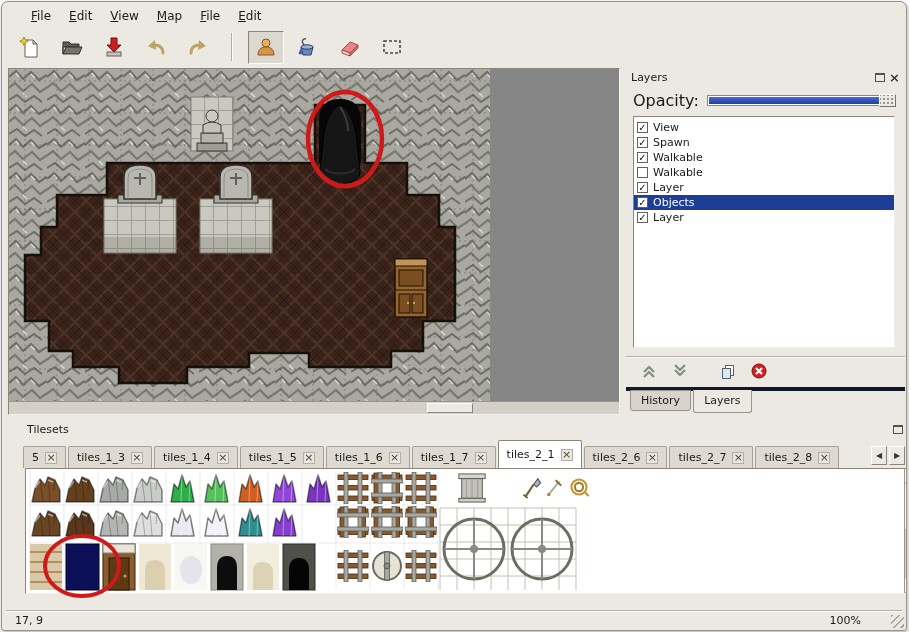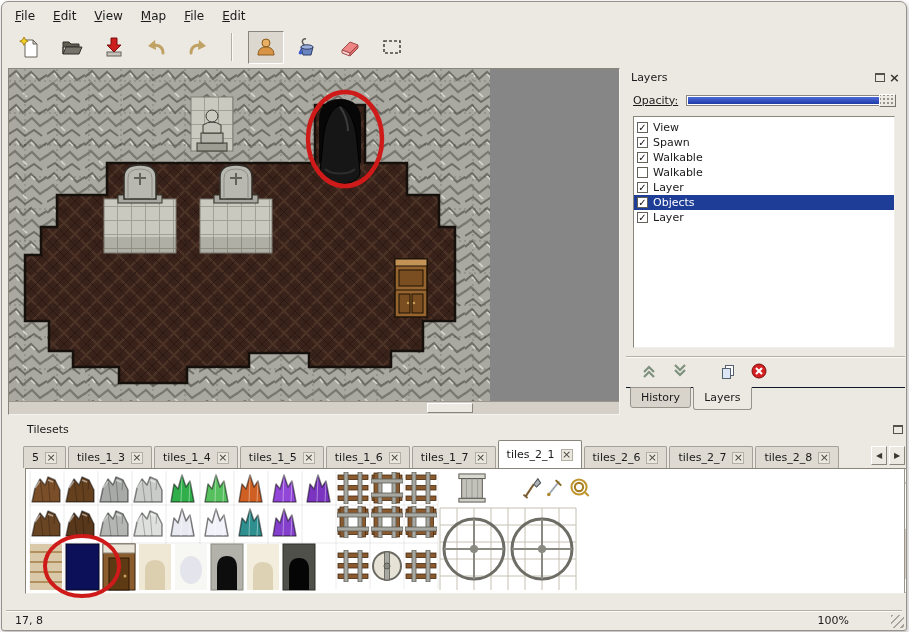--- a/index.html
+++ b/index.html
@@ -2,21 +2,21 @@
 <html style="--selection: #1d3d96; --opacity-fill: #2847c0; --annotation: #cf1a1a;"><head>
 <meta charset="utf-8">
 <style>
   * { margin:0; padding:0; box-sizing:border-box; }
   html,body { width:909px; height:632px; }
   body { font-family:"DejaVu Sans","Liberation Sans",sans-serif; font-size:12px; color:#1a1a1a; background:#fff; }
   .window { position:absolute; left:1px; top:1px; width:906px; height:630px; background:#ece9e2;
             border:1px solid #97938a; border-radius:7px 7px 3px 3px; box-shadow:1px 2px 5px rgba(0,0,0,.3); overflow:hidden; }
 
   
-  .menubar { position:absolute; left:4px; top:3px; right:4px; height:21px; display:flex; align-items:center; }
+  .menubar { position:absolute; left:20px; top:3px; right:4px; height:21px; display:flex; align-items:center; }
   .menu-item { display:inline-block; padding:2px 9px; font-size:12px; cursor:default; }
   .menu-item::first-letter { text-decoration:underline; }
 
   
   .toolbar { position:absolute; left:4px; top:25px; right:4px; height:40px; display:flex; align-items:center; padding-left:6px; gap:6px; }
   .tbtn { width:36px; height:33px; display:flex; align-items:center; justify-content:center; background:transparent; border:1px solid transparent; }
   .tbtn.pressed { background:#dcd8d0; border-color:#8a867c #ffffff #ffffff #8a867c; }
   .tb-sep { width:2px; height:28px; border-left:1px solid #b3afa7; border-right:1px solid #fbfaf7; margin:0 9px; }
 
   
@@ -27,38 +27,38 @@
   .hthumb { position:absolute; left:418px; top:1px; width:46px; height:10px; background:#ece9e2;
             border:1px solid; border-color:#fff #8a867c #8a867c #fff; }
 
   
   .layers-panel { position:absolute; left:624px; top:66px; width:279px; height:347px; }
   .panel-title { height:18px; display:flex; align-items:center; padding:0 5px; font-size:11px; }
   .win-icons { margin-left:auto; display:flex; gap:4px; align-items:center; }
   .float-icon { width:10px; height:9px; border:1px solid #55524a; border-top-width:2px; background:#ece9e2; }
   .close-icon { font-size:13px; line-height:11px; color:#3a372f; font-weight:bold; }
   .opacity-row { position:absolute; left:7px; right:9px; top:24px; height:16px; display:flex; align-items:center; }
-  .opacity-label { font-size:11px;text-decoration:underline; }
+  .opacity-label { font-size:16px; }
   .slider { flex:1; margin-left:8px; height:11px; position:relative; border:1px solid #8a867c; background:#fff; }
   .slider-fill { position:absolute; left:1px; top:1px; bottom:1px; right:15px; background:linear-gradient(180deg,#4e6ad8,#1f3ba6); }
   .slider-handle { position:absolute; right:-1px; top:-2px; width:17px; height:13px; background-color:#ece9e2;
                    border:1px solid; border-color:#fff #77736b #77736b #fff;
                    background-image:radial-gradient(#97938b 1px, transparent 1.2px); background-size:4px 4px; background-position:2px 2px; }
   .layers-list { position:absolute; left:7px; top:48px; width:262px; height:232px; background:#fff;
                  border:1px solid; border-color:#8a867c #f0eee8 #f0eee8 #8a867c; padding-top:3px; overflow:hidden; }
   .layer-row { display:flex; align-items:center; height:15px; padding-left:3px; font-size:11px; }
   .layer-row.selected { background:var(--selection,#1d3d96); color:#fff; }
   .cb { width:11px; height:11px; background:#fff; border:1px solid #63605a; margin-right:5px; flex:none;
         display:flex; align-items:center; justify-content:center; }
   .cb .mark { font-size:10px; line-height:9px; font-weight:bold; color:#101010; }
   .layers-actions { position:absolute; left:0; right:0; top:288px; height:28px; border-top:1px solid #b3afa7;
                     box-shadow:inset 0 1px 0 #fbfaf7; display:flex; align-items:center; padding-left:12px; gap:9px; }
   .act-btn { width:22px; height:22px; display:flex; align-items:center; justify-content:center; background:transparent; border:none; }
   .act-gap { width:8px; }
-  .panel-tabs { position:absolute; left:0; right:0; top:319px; height:27px; border-top:1px solid #0f172a; padding-left:4px; display:flex; }
+  .panel-tabs { position:absolute; left:0; right:0; top:319px; height:27px; border-top:4px solid #0f172a; padding-left:4px; display:flex; }
   .ptab { height:21px; margin-top:-1px; padding:3px 10px 0; font-size:11px; background:#d8d4cc;
           border:1px solid #97938b; border-radius:0 0 3px 3px; margin-right:2px; }
   .ptab.selected { background:#ece9e2; border-top-color:#ece9e2; height:23px; }
 
   
   .tilesets-panel { position:absolute; left:20px; top:418px; width:901px; height:190px; }
   .ts-tabs { position:absolute; left:1px; right:42px; top:20px; height:28px; display:flex; align-items:flex-end; overflow:hidden; }
   .ts-tab { height:22px; display:flex; align-items:center; gap:6px; padding:0 8px; background:#dedad2;
             border:1px solid #a5a199; border-bottom:none; margin-right:2px; font-size:11px; border-radius:2px 2px 0 0; white-space:nowrap; }
   .ts-tab.selected { height:28px; background:#fff; border-color:#89857b; }
@@ -73,21 +73,21 @@
   .vscroll { position:absolute; right:0; top:0; bottom:0; width:15px; background:#d4d0c8; border-left:1px solid #9a968e; }
   .vs-btn { position:absolute; left:0; width:14px; height:14px; font-size:7px; text-align:center; line-height:14px;
             background:#ece9e2; border:1px solid; border-color:#fff #8a867c #8a867c #fff; color:#3a372f; }
   .vs-up { top:0; } .vs-down { bottom:0; }
   .vs-thumb { position:absolute; left:0; top:15px; width:14px; height:46px; background:#ece9e2;
               border:1px solid; border-color:#fff #8a867c #8a867c #fff; }
 
   
   .statusbar { position:absolute; left:4px; right:4px; top:608px; height:20px; border-top:1px solid #b3afa7;
                box-shadow:inset 0 1px 0 #fbfaf7; display:flex; align-items:center; padding:0 9px; font-size:11px; }
-  .zoom { margin-left:auto; margin-right:44px; }
+  .zoom { margin-left:auto; margin-right:32px; }
   .grip { position:absolute; right:2px; bottom:2px; width:13px; height:13px;
           background:repeating-linear-gradient(135deg,#a8a49c 0 2px,transparent 2px 5px); }
 </style>
 </head>
 <body>
 
 <div class="window">
 
   <div class="menubar">
     <span class="menu-item">File</span>
@@ -516,18 +516,18 @@
       </svg>
       <div class="vscroll">
         <div class="vs-btn vs-up">▲</div>
         <div class="vs-thumb"></div>
         <div class="vs-btn vs-down">▼</div>
       </div>
     </div>
   </div>
 
   <div class="statusbar">
-    <span class="coords">17, 8</span>
+    <span class="coords">17, 9</span>
     <span class="zoom">100%</span>
   </div>
   <div class="grip"></div>
 
 </div>
 
 </body></html>

